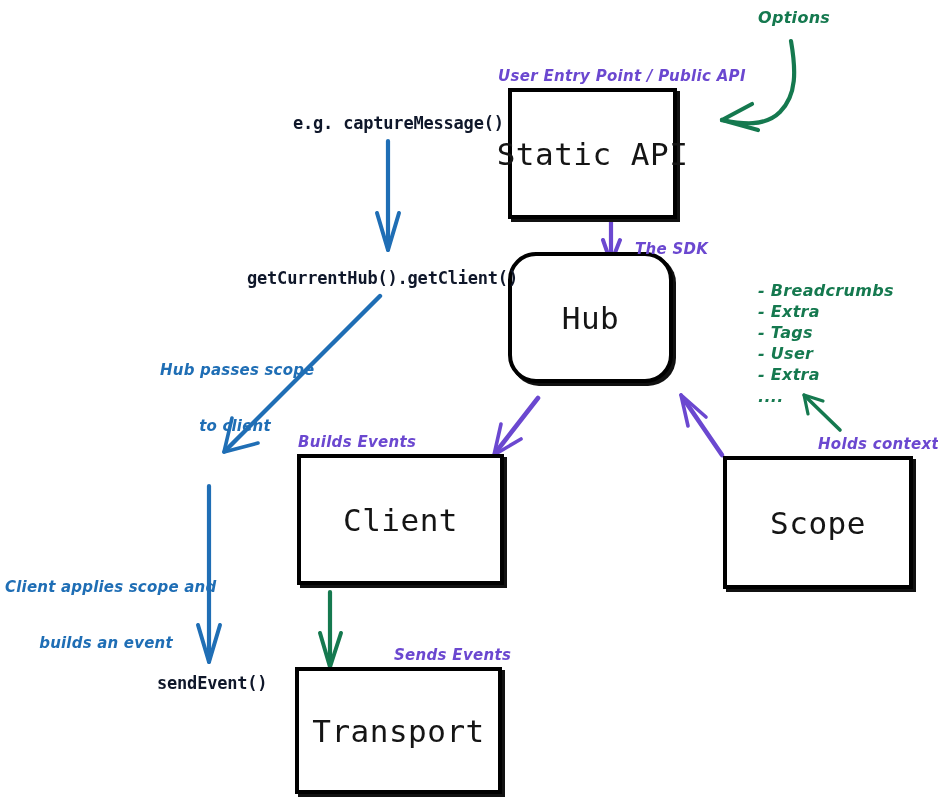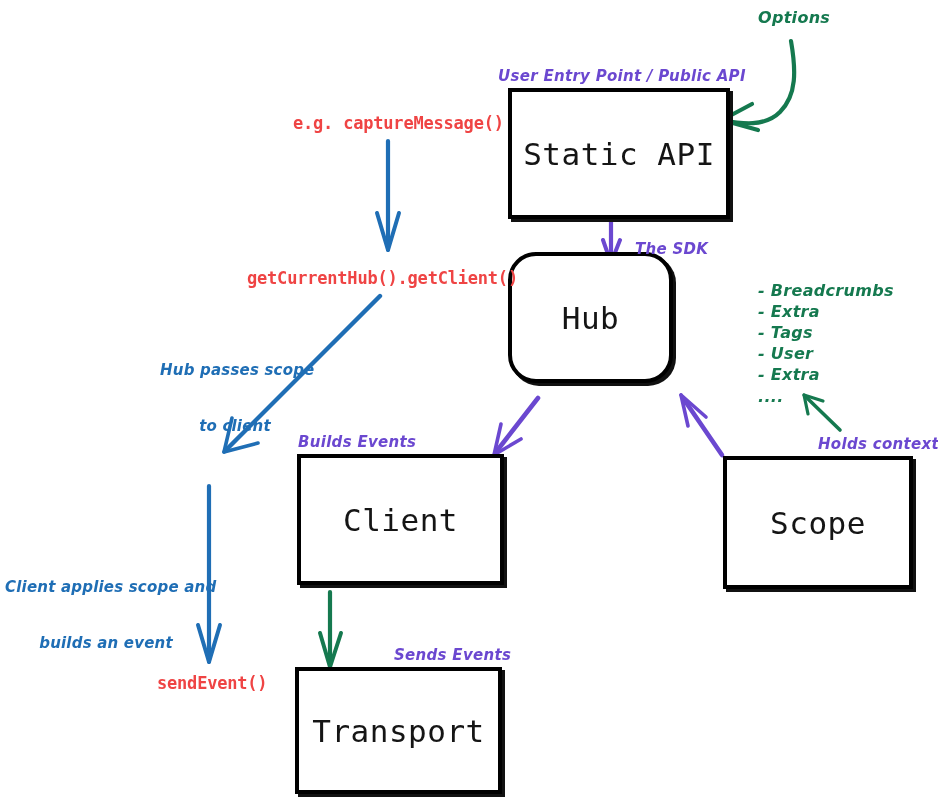--- a/index.html
+++ b/index.html
@@ -56,21 +56,21 @@
   }
   .ann-green {
     color: #15794f;
     font-family: "DejaVu Sans", sans-serif;
     font-size: 16px;
     font-style: italic;
     font-weight: 600;
     letter-spacing: 0.3px;
   }
   .ann-blue-mono {
-    color: #ef4444;
+    color: #0f172a;
     font-family: "DejaVu Sans Mono", monospace;
     font-size: 17px;
     font-weight: 600;
     letter-spacing: -0.2px;
   }
   .ann-blue-hand {
     color: #1f6eb5;
     font-family: "DejaVu Sans", sans-serif;
     font-size: 15px;
     font-style: italic;
@@ -145,21 +145,21 @@
       <path d="M224 452 L 258 443" fill="none" stroke="#1f6eb5" stroke-width="3.6" stroke-linecap="round"></path>
     </g>
 
     <g>
       <path d="M209 486 L 209 660" fill="none" stroke="#1f6eb5" stroke-width="4.2" stroke-linecap="round"></path>
       <path d="M209 662 L 198 625" fill="none" stroke="#1f6eb5" stroke-width="4" stroke-linecap="round"></path>
       <path d="M209 662 L 220 625" fill="none" stroke="#1f6eb5" stroke-width="4" stroke-linecap="round"></path>
     </g>
   </svg>
 
-  <div class="node" style="left:508px; top:88px; width:222px; height:131px;">
+  <div class="node" style="left:508px; top:88px; width:169px; height:131px;">
     <span class="node-label">Static API</span>
   </div>
 
   <div class="node" style="left:508px; top:252px; width:165px; height:131px;border-radius:28px;">
     <span class="node-label">Hub</span>
   </div>
 
   <div class="node" style="left:297px; top:454px; width:207px; height:131px;">
     <span class="node-label">Client</span>
   </div>

